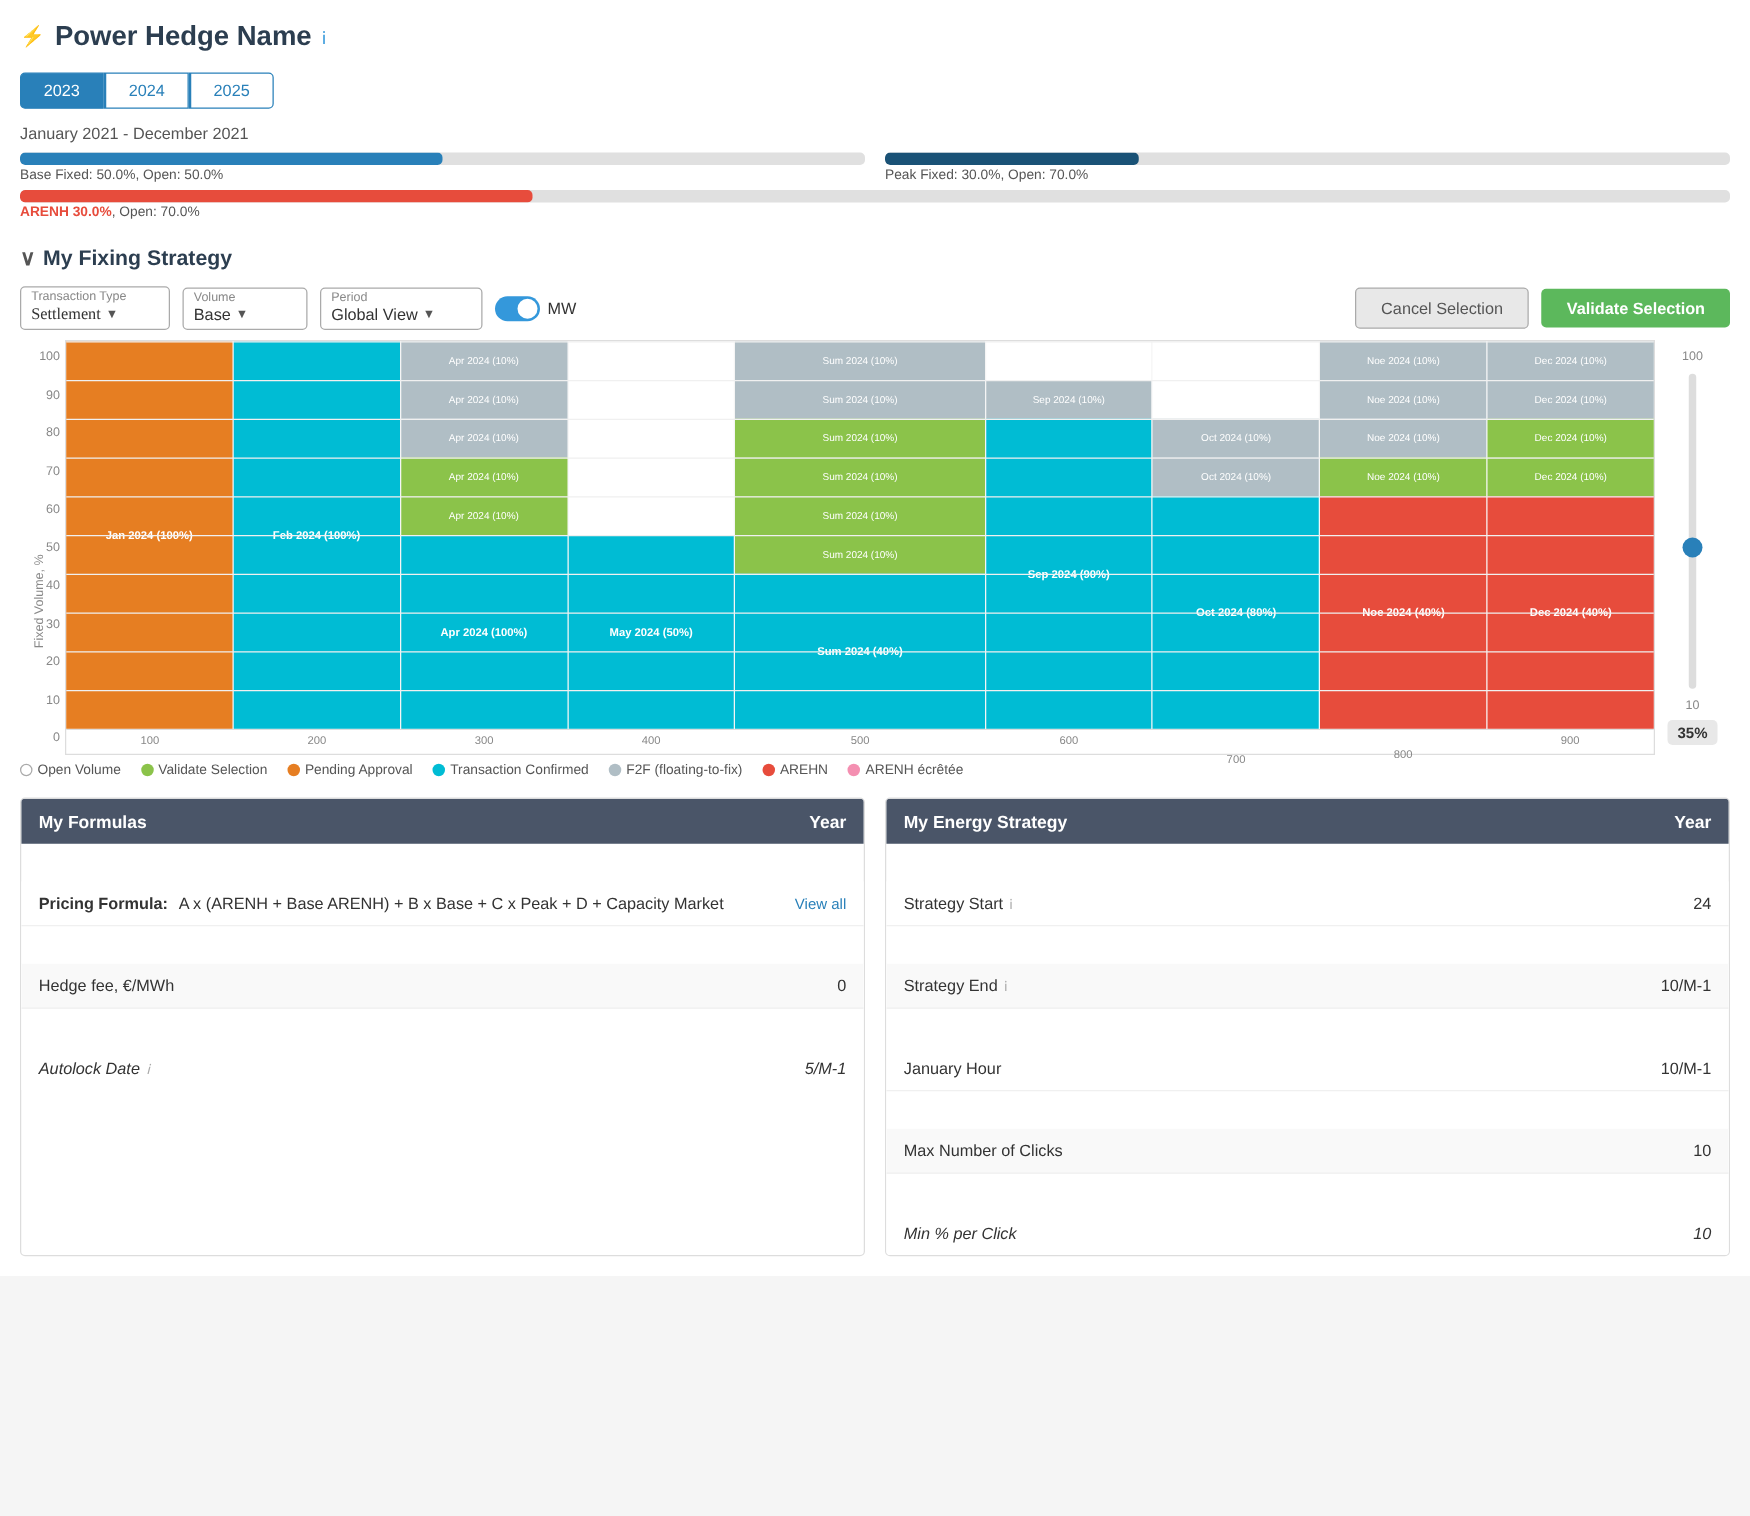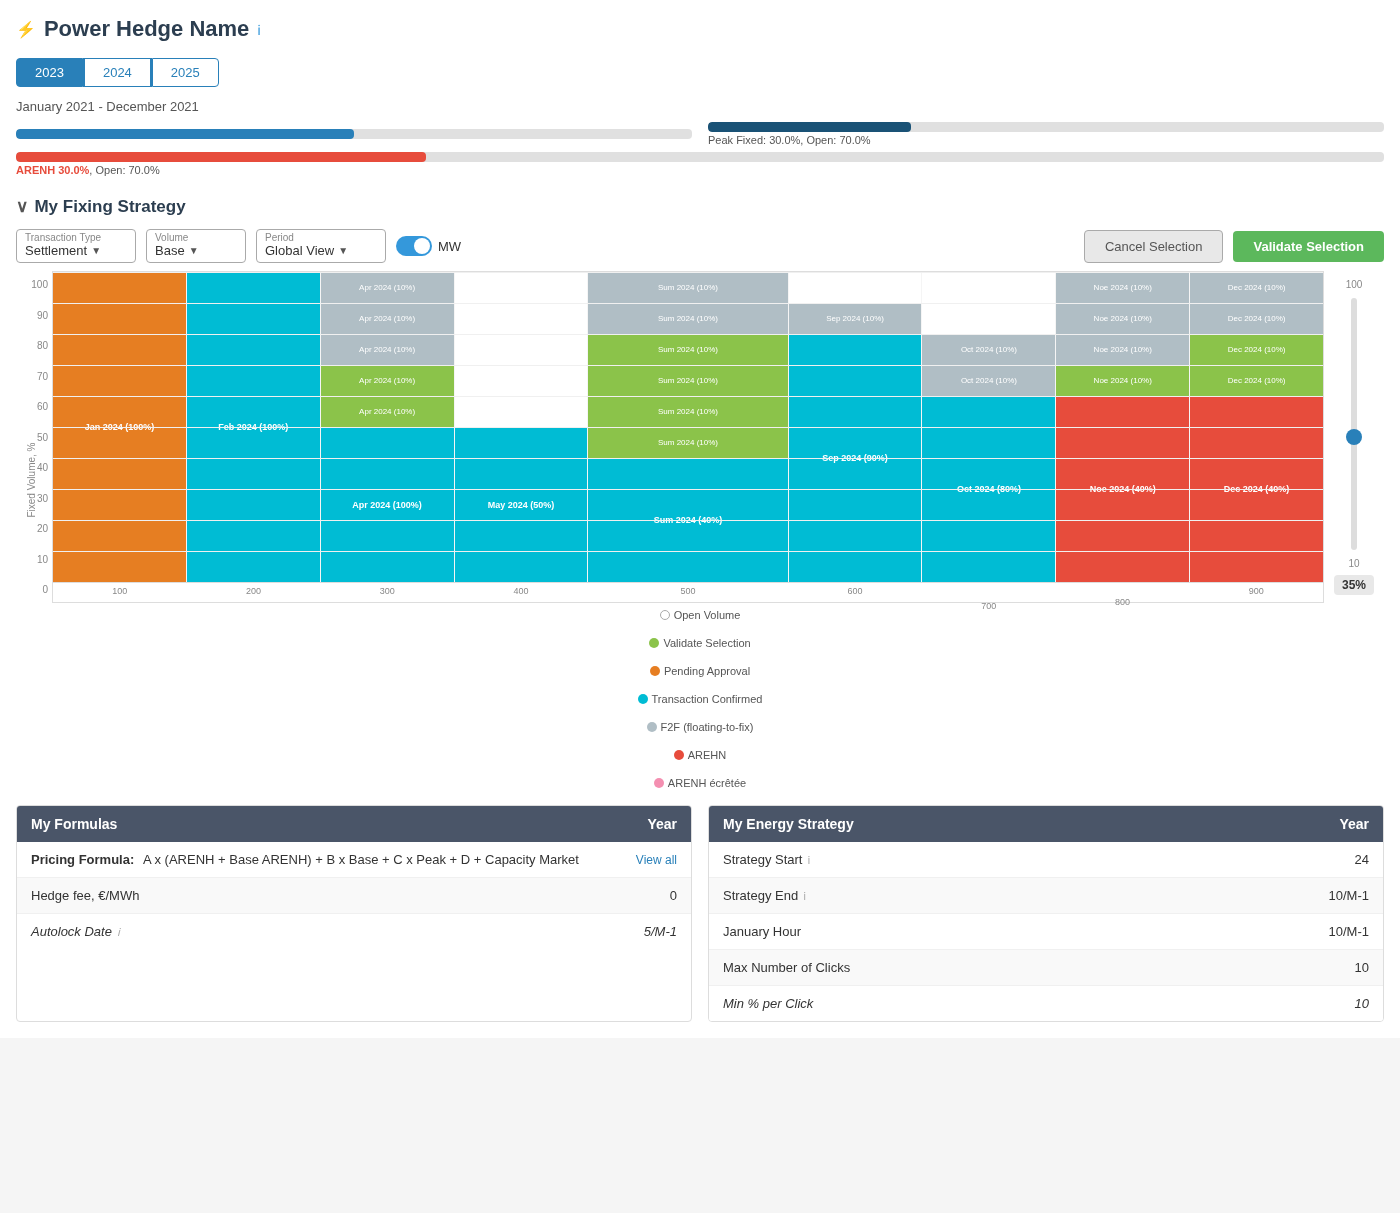--- a/index.html
+++ b/index.html
@@ -50,37 +50,37 @@
     .toggle { position: relative; display: inline-block; width: 36px; height: 20px; }
     .toggle input { opacity: 0; width: 0; height: 0; }
     .slider { position: absolute; cursor: pointer; top: 0; left: 0; right: 0; bottom: 0; background: #3498db; border-radius: 20px; }
     .slider:before { position: absolute; content: ""; height: 16px; width: 16px; left: 18px; bottom: 2px; background: #fff; border-radius: 50%; }
     .toggle-label { font-size: 13px; color: #333; }
     
     .btn-cancel { padding: 8px 20px; border: 1.5px solid #aaa; background: #e8e8e8; color: #555; border-radius: 4px; cursor: pointer; font-size: 13px; }
     .btn-validate { padding: 8px 20px; border: none; background: #5cb85c; color: #fff; border-radius: 4px; cursor: pointer; font-size: 13px; font-weight: bold; }
     
     
-    .legend { display: flex; gap: 16px; flex-wrap: wrap; margin-top: 6px; margin-bottom: 16px; align-items: center; flex-direction: column; }
+    .legend { display: flex; gap: 16px; flex-wrap: wrap; margin-top: 6px; margin-bottom: 16px; align-items: center; }
     .legend-item { display: flex; align-items: center; gap: 4px; font-size: 11px; color: #555; }
     .legend-dot { width: 10px; height: 10px; border-radius: 50%; }
     .legend-dot.white { background: #fff; border: 1px solid #aaa; }
     .legend-dot.green { background: #8bc34a; }
     .legend-dot.orange { background: #e67e22; }
     .legend-dot.cyan { background: #00bcd4; }
     .legend-dot.gray { background: #b0bec5; }
     .legend-dot.red { background: #e74c3c; }
     .legend-dot.pink { background: #f48fb1; }
     
     
     .bottom-tables { display: flex; gap: 16px; }
     .table-card { flex: 1; border: 1px solid #ddd; border-radius: 4px; overflow: hidden; }
     .table-header { background: #4a5568; color: #fff; display: flex; justify-content: space-between; padding: 10px 14px; font-size: 14px; font-weight: bold; }
     .table-body { background: #fff; }
-    .table-row-item { display: flex; justify-content: space-between; align-items: center; padding: 10px 14px; border-bottom: 1px solid #f0f0f0; }
+    .table-row-item { display: flex; justify-content: space-between; align-items: center; padding: 10px 14px; border-bottom: 1px solid #f0f0f0; margin-top: 30px; }
     .table-row-item:last-child { border-bottom: none; font-style: italic; }
     .table-row-item:nth-child(even) { background: #f9f9f9; }
     .row-label { font-size: 13px; color: #333; display: flex; align-items: center; gap: 5px; }
     .row-value { font-size: 13px; color: #333; font-weight: 500; }
     .link-text { color: #2980b9; text-decoration: none; font-size: 12px; cursor: pointer; }
     .info-icon { color: #aaa; font-size: 11px; cursor: pointer; }
     .percentage-badge { background: #e8e8e8; border-radius: 4px; padding: 3px 8px; font-size: 12px; font-weight: bold; color: #333; margin-top: 6px; }
     
     .chart-wrapper { display: flex; position: relative; }
     .y-label-wrap { width: 36px; display: flex; flex-direction: column; justify-content: space-between; font-size: 10px; color: #888; padding: 8px 4px; text-align: right; position: relative; }
@@ -107,20 +107,21 @@
   </div>
 
   <div class="period-label">January 2021 - December 2021</div>
 
   <div class="progress-section">
     <div class="progress-row">
       <div style="flex:1;">
         <div class="progress-bar-wrap">
           <div class="progress-bar-fill bar-blue" style="width:50%;"></div>
         </div>
+        <div class="progress-label">Base Fixed: 50.0%, Open: 50.0%</div>
       </div>
       <div style="flex:1;">
         <div class="progress-bar-wrap">
           <div class="progress-bar-fill bar-blue-dark" style="width:30%;"></div>
         </div>
         <div class="progress-label">Peak Fixed: 30.0%, Open: 70.0%</div>
       </div>
     </div>
     <div>
       <div class="progress-bar-wrap" style="width:100%;">
@@ -135,21 +136,21 @@
   <div style="margin-top: 20px;">
     <div class="section-title">
       <span class="section-toggle">∨</span>
       <span>My Fixing Strategy</span>
     </div>
 
     <div class="filters-row">
 
       <div style="border:1px solid #aaa; border-radius:4px; padding:2px 10px 4px 8px; background:#fff; min-width:120px;">
         <span style="font-size:10px; color:#888; display:block;">Transaction Type</span>
-        <div style="display:flex; align-items:center; gap:4px;">
+        <div style="display:flex; align-items:center; gap:4px;font-family:Liberation Serif, serif;">
           <span>Settlement</span>
           <span style="color:#555; font-size:10px;">▼</span>
         </div>
       </div>
 
       <div style="border:1px solid #aaa; border-radius:4px; padding:2px 10px 4px 8px; background:#fff; min-width:100px;">
         <span style="font-size:10px; color:#888; display:block;">Volume</span>
         <div style="display:flex; align-items:center; gap:4px;">
           <span>Base</span>
           <span style="color:#555; font-size:10px;">▼</span>

